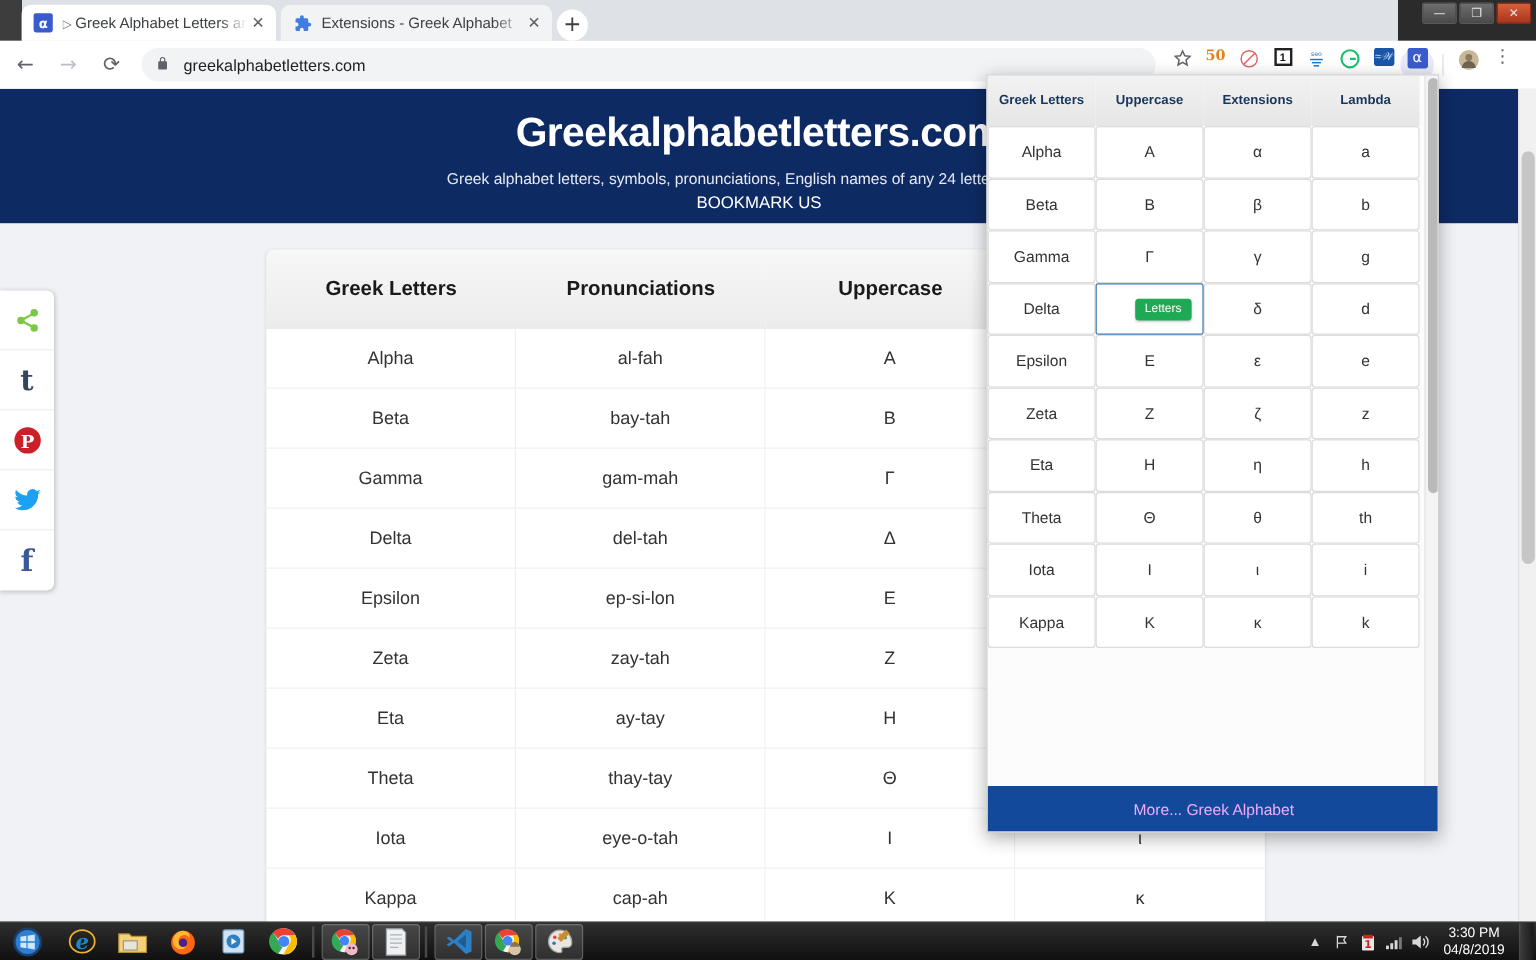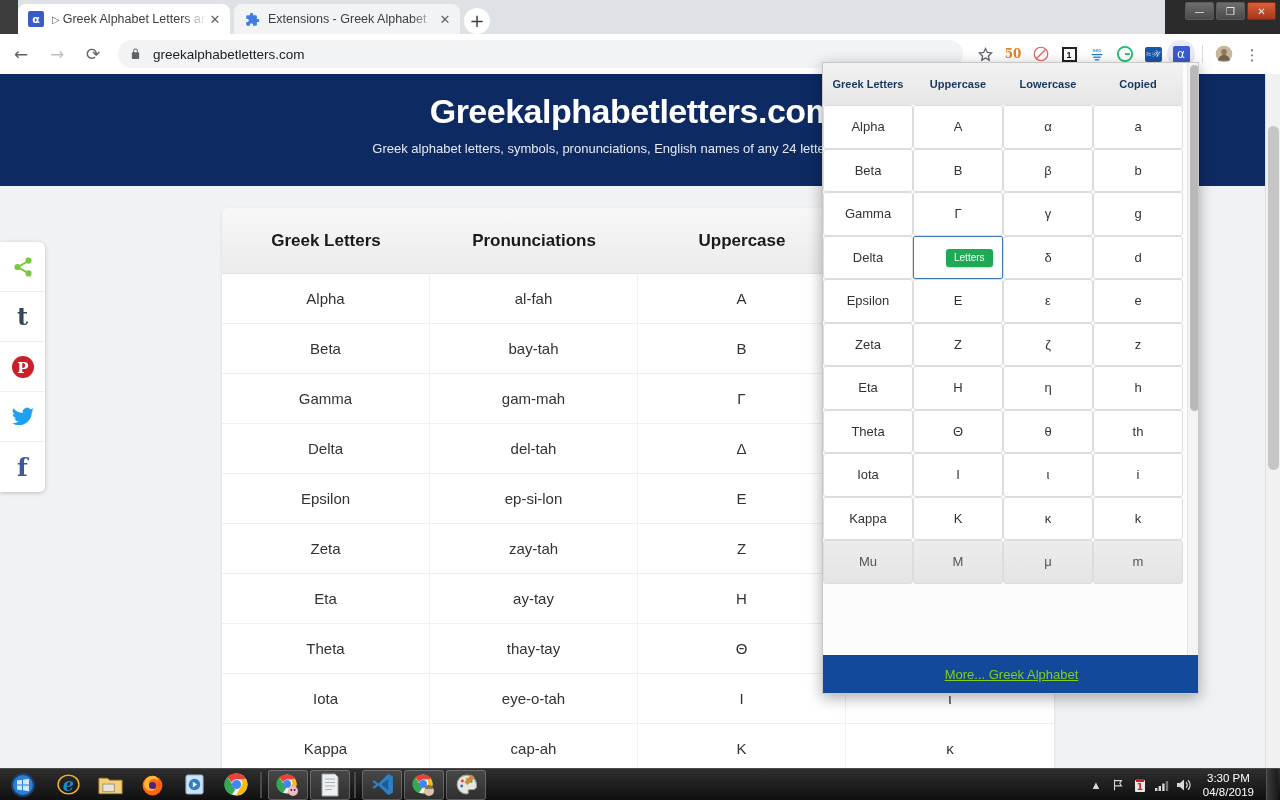--- a/index.html
+++ b/index.html
@@ -91,21 +91,21 @@
   #omnibox {
     flex: 1 1 auto; height: 28px; margin: 0 8px 0 10px;
     background: #f1f3f4; border-radius: 14px;
     display: flex; align-items: center; padding: 0 12px;
     font-size: 13.5px; color: #202124; max-width: 845px;
   }
   #lock-icon { margin-right: 12px; font-size: 11px; color: #5f6368; }
   #toolbar-icons { display: flex; align-items: center; gap: 0px; margin-right: 4px; }
   .tb-icon {
     width: 28px; height: 28px; border-radius: 50%;
-    display: flex; align-items: center; justify-content: center;
+    display: flex; align-items: flex-start; justify-content: center;
     font-size: 13px; line-height: 1;
   }
   .tb-icon svg { display: block; }
   #ext-alpha-icon { background: #e8eaf6; }
   .tb-sep { width: 1px; height: 18px; background: #dadce0; margin: 0 7px; }
 
   
   #page {
     position: absolute; left: 0; top: 74px; width: 1280px; height: 694px;
     background: #f1f2f5; overflow: hidden;
@@ -200,24 +200,23 @@
   #popup-scrollbar {
     position: absolute; right: 0; top: 0; width: 13px; height: 596px;
     background: #f4f4f4; border-left: 1px solid #e4e4e4;
   }
   #popup-scroll-thumb {
     position: absolute; top: 2px; left: 2px; width: 9px; height: 346px;
     background: #b9b9b9; border-radius: 5px;
   }
   #popup-footer {
     position: absolute; left: 0; bottom: 0; width: 377px; height: 38px;
-    background: #12499b; color: #84cc16;
+    background: #12499b; color: #f0abfc;
     display: flex; align-items: center; justify-content: center;
     font-size: 13px;
-    text-decoration: underline;
   }
 
   
   #taskbar {
     position: absolute; left: 0; top: 768px; width: 1280px; height: 32px;
     background: linear-gradient(to bottom,#2e2e2e,#101010);
     border-top: 1px solid #4a4a4a;
     display: flex; align-items: center;
   }
   #start-button {
@@ -344,20 +343,21 @@
         <span style="color:#5f6368;font-size:15px;line-height:1;">⋮</span>
       </div>
     </div>
   </div>
 
   <div id="page">
 
     <div id="site-header">
       <div id="site-title">Greekalphabetletters.com</div>
       <div id="site-tagline">Greek alphabet letters, symbols, pronunciations, English names of any 24 letters of chart v</div>
+      <div id="bookmark-us">BOOKMARK US</div>
     </div>
 
     <div id="social-rail">
       <div class="social-item">
         <svg width="22" height="22" viewBox="0 0 24 24" fill="none" stroke="#7ac943" stroke-width="2">
             <circle cx="18" cy="5" r="2.4" fill="#7ac943"></circle>
             <circle cx="6" cy="12" r="2.4" fill="#7ac943"></circle>
             <circle cx="18" cy="19" r="2.4" fill="#7ac943"></circle>
             <line x1="8" y1="11" x2="16" y2="6.5"></line>
             <line x1="8" y1="13.2" x2="16" y2="17.6"></line>
@@ -462,22 +462,22 @@
     </div>
   </div>
 
   <div id="ext-popup">
     <div id="popup-inner">
       <table id="popup-table">
         <thead>
             <tr id="popup-head-row">
               <th>Greek Letters</th>
               <th>Uppercase</th>
-              <th>Lowercase</th>
-              <th>Copied</th>
+              <th>Extensions</th>
+              <th>Lambda</th>
             </tr>
           </thead>
         <tbody id="popup-body">
             <tr>
               <td>Alpha</td>
               <td>Α</td>
               <td>α</td>
               <td>a</td>
             </tr>
             <tr>
@@ -526,26 +526,20 @@
               <td>Iota</td>
               <td>Ι</td>
               <td>ι</td>
               <td>i</td>
             </tr>
             <tr>
               <td>Kappa</td>
               <td>Κ</td>
               <td>κ</td>
               <td>k</td>
-            </tr>
-            <tr class="row-faded2">
-              <td>Mu</td>
-              <td>Μ</td>
-              <td>μ</td>
-              <td>m</td>
             </tr>
           </tbody>
       </table>
       <div id="popup-scrollbar">
         <div id="popup-scroll-thumb"></div>
       </div>
     </div>
     <div id="popup-footer">More... Greek Alphabet</div>
   </div>
 

